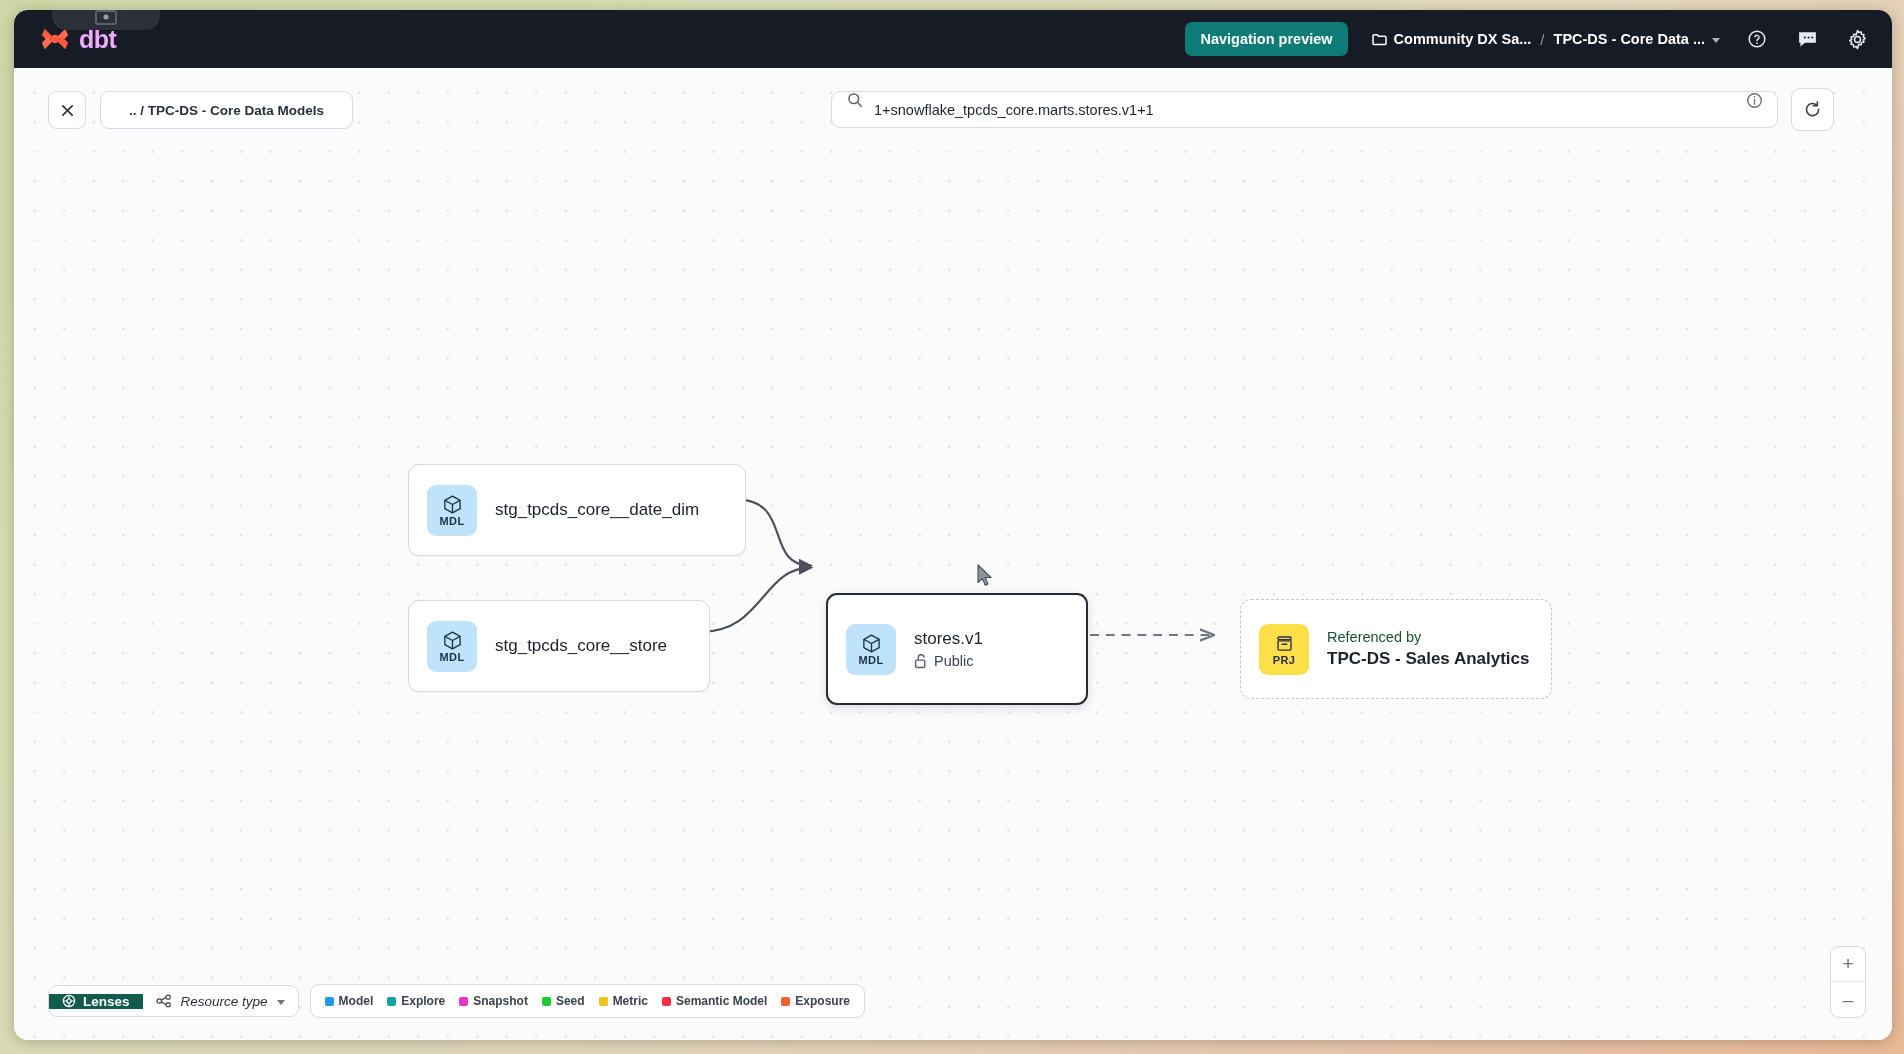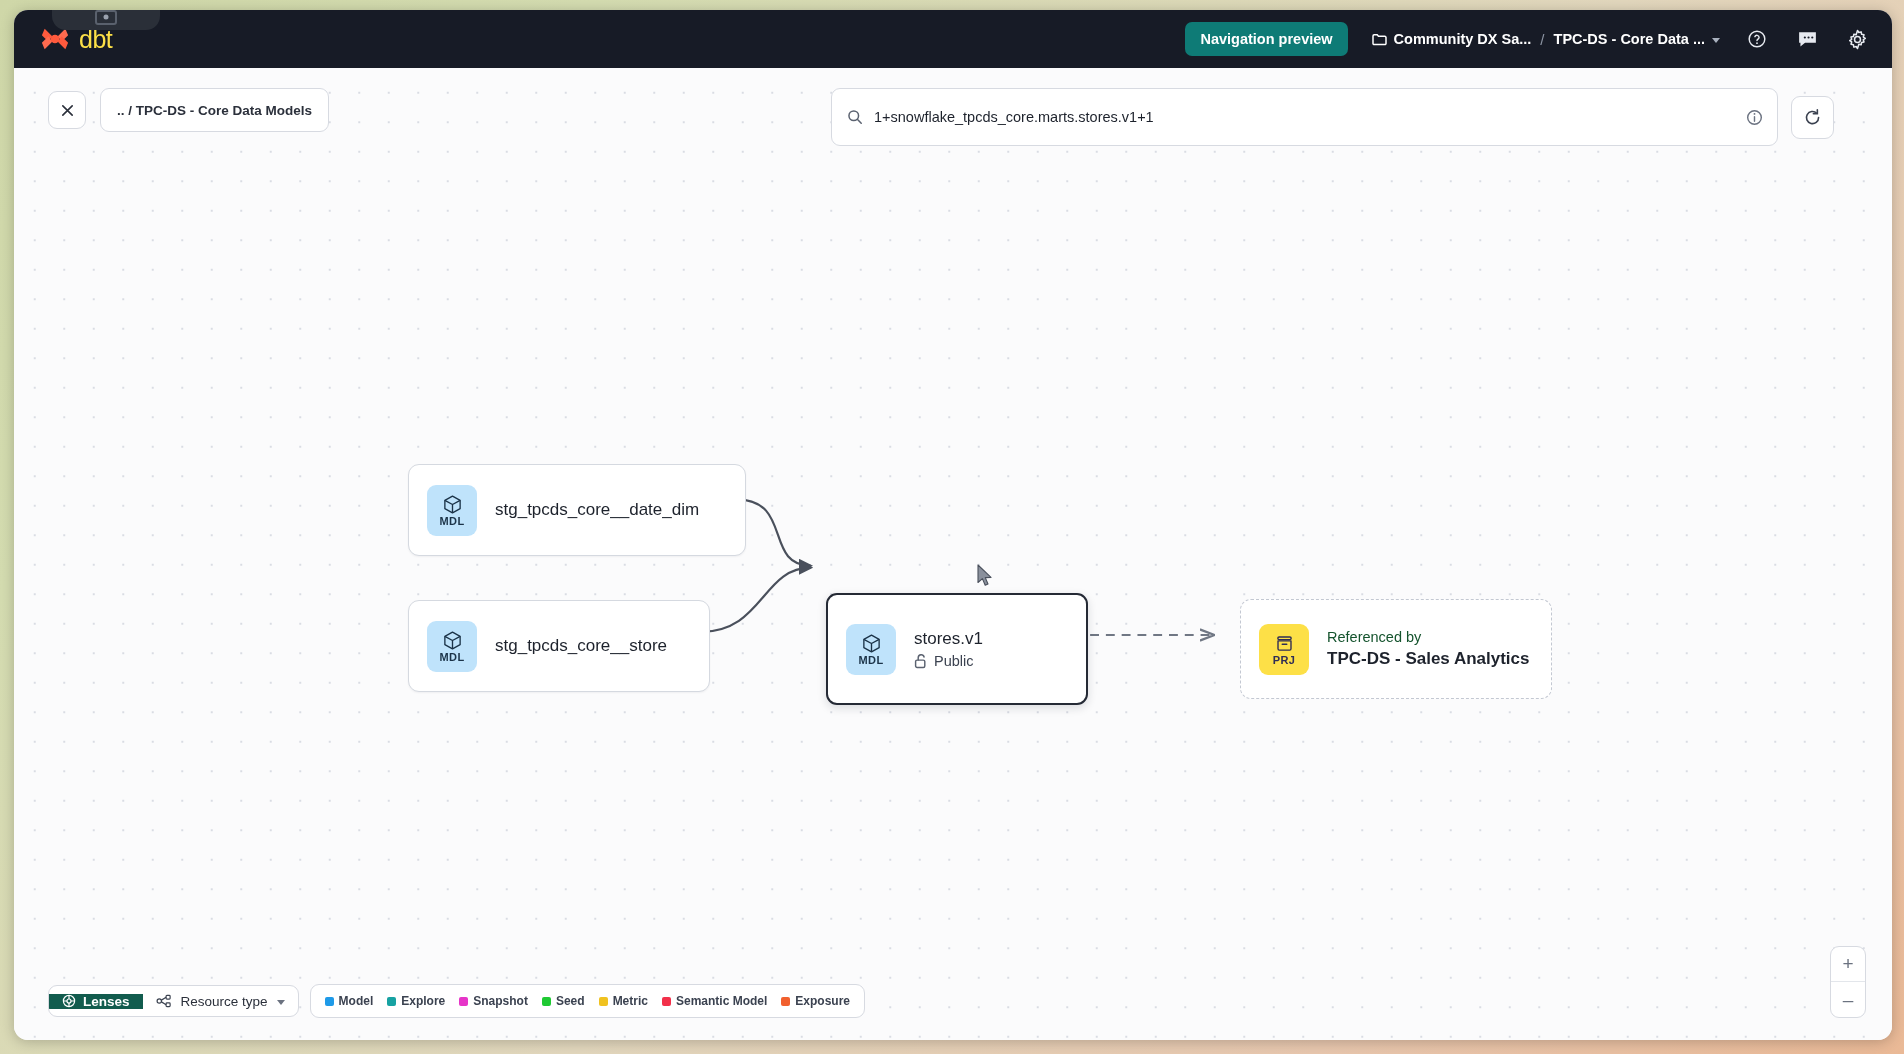--- a/index.html
+++ b/index.html
@@ -63,23 +63,23 @@
     background: #171b26;
     display: flex;
     align-items: center;
     padding: 0 22px 0 26px;
     position: relative;
     z-index: 30;
   }
   .brand { display: flex; align-items: center; gap: 9px; margin-right: 34px; }
   .brand-mark { width: 30px; height: 30px; display: block; }
   .brand-text {
-    color: #fde047;
+    color: #f0abfc;
     font-size: 25px;
-    font-weight: 400;
+    font-weight: 700;
     letter-spacing: -0.5px;
     line-height: 1;
   }
   .nav-items { display: flex; align-items: center; gap: 8px; }
   .nav-item {
     display: flex;
     align-items: center;
     gap: 6px;
     color: #e9ecf2;
     font-size: 15px;
@@ -155,50 +155,49 @@
     width: 38px; height: 38px;
     background: #fff;
     border: 1px solid #d7dae1;
     border-radius: 9px;
     display: flex; align-items: center; justify-content: center;
     cursor: pointer;
     color: #2b303b;
   }
   .crumb-pill {
     margin-left: 14px;
-    height: 44px;
+    height: 38px;
     background: #fff;
     border: 1px solid #d7dae1;
     border-radius: 9px;
     display: flex; align-items: center;
-    padding: 0 16px;
+    padding: 0 28px;
     font-size: 13.5px;
     font-weight: 700;
     color: #2b303b;
     cursor: pointer;
     white-space: nowrap;
   }
 
   .search-wrap {
     position: absolute;
     left: 817px;
     top: 20px;
     width: 1003px;
     display: flex;
     align-items: center;
     gap: 13px;
   }
   .search-box {
     flex: 1;
-    height: 58px;
+    height: 37px;
     background: #fff;
     border: 1px solid #d7dae1;
     border-radius: 9px;
     display: flex;
-    align-items: center;
     padding: 0 14px 0 15px;
     gap: 11px;
   }
   .search-input {
     flex: 1;
     border: none;
     outline: none;
     font-size: 14.5px;
     font-family: "Liberation Sans", sans-serif;
     color: #1d222c;
@@ -309,20 +308,21 @@
     font-weight: 600;
     cursor: pointer;
   }
   .seg-restype {
     display: flex; align-items: center; gap: 9px;
     padding: 0 13px;
     font-size: 13.5px;
     font-weight: 500;
     color: #2b303b;
     cursor: pointer;
+    font-style: italic;
   }
   .seg-restype .chev { border-top-color: #6b7280; }
 
   .legend {
     display: flex;
     align-items: center;
     gap: 14px;
     background: #fff;
     border: 1px solid #d7dae1;
     border-radius: 9px;

